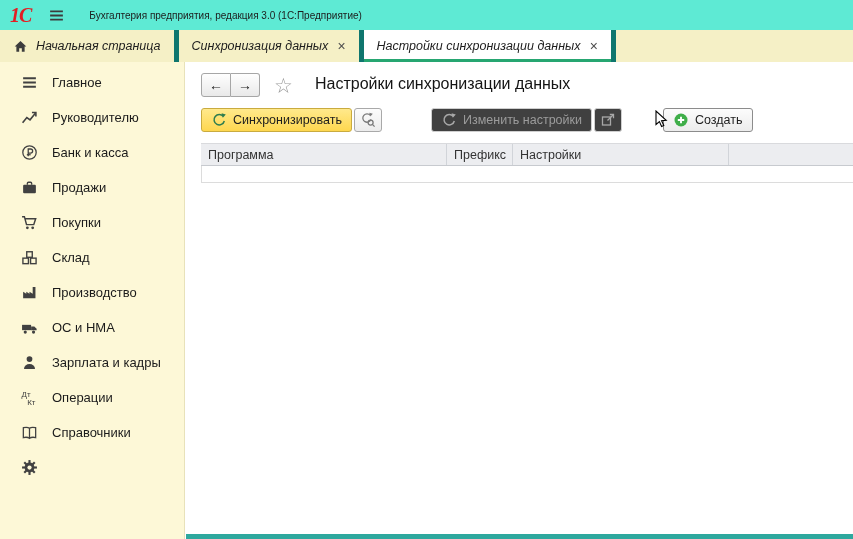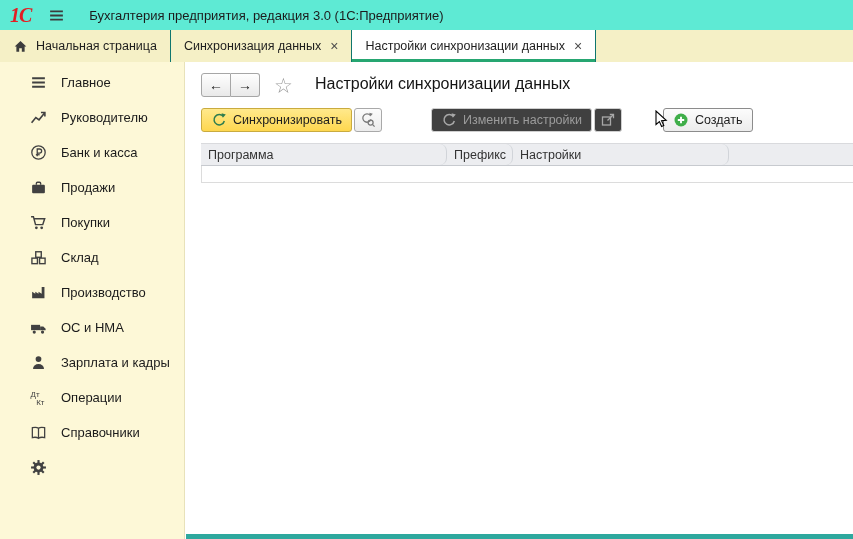--- a/index.html
+++ b/index.html
@@ -12,43 +12,43 @@
   .titlebar{
     position:absolute;top:0;left:0;right:0;height:30px;
     background:#5eead4;display:flex;align-items:center;padding-left:10px;
   }
   .logo-1c{
     font-family:"Liberation Serif","DejaVu Serif",serif;
     font-style:italic;font-weight:bold;font-size:20px;color:#e31e24;
     letter-spacing:-1px;margin-right:14px;
   }
   .main-menu-btn{width:22px;height:22px;display:flex;align-items:center;justify-content:center;cursor:pointer;}
-  .window-title{font-size:13px;color:#1c1c1c;margin-left:22px;}
+  .window-title{font-size:10px;color:#1c1c1c;margin-left:22px;}
   
   .tabbar{
     position:absolute;top:30px;left:0;right:0;height:32px;
     background:#f5f0c6;display:flex;align-items:stretch;
   }
   .tab{
     display:flex;align-items:center;padding:0 13px;font-size:12.5px;color:#1d1d1d;
-    border-right:1px solid #0f766e;position:relative;cursor:pointer;white-space:nowrap;
+    border-right:5px solid #0f766e;position:relative;cursor:pointer;white-space:nowrap;font-style:italic;
   }
   .tab .homeicon{margin-right:8px;display:flex;}
   .tab .close{margin-left:9px;color:#4d4d4d;font-size:14px;line-height:1;cursor:pointer;}
   .tab.active{background:#ffffff;}
   .tab.active::after{
     content:"";position:absolute;left:0;right:0;bottom:0;height:3px;background:#26a671;
   }
   
   .sidebar{
     position:absolute;top:62px;left:0;width:185px;bottom:0;
     background:#fdf8d7;border-right:1px solid #e8e2ba;padding-top:3px;box-sizing:border-box;
   }
   .side-item{
-    height:35px;display:flex;align-items:center;padding-left:30px;gap:14px;
+    height:35px;display:flex;align-items:center;padding-left:21px;gap:14px;
     font-size:13px;color:#1b1b1b;cursor:pointer;
   }
   .side-item svg{width:17px;height:17px;flex:none;}
   
   .content{position:absolute;top:62px;left:186px;right:0;bottom:0;background:#fff;}
   .nav-row{position:absolute;top:11px;left:15px;display:flex;align-items:center;}
   .nav-btn{
     width:28px;height:22px;border:1px solid #a6a6a6;background:linear-gradient(#fefefe,#e9e9e9);
     display:flex;align-items:center;justify-content:center;font-size:14px;color:#1a1a1a;cursor:pointer;
   }
@@ -68,21 +68,21 @@
   .btn.iconic{padding:0 5px;}
   .btn.disabled{color:#9c9c9c;background:#404040;border-color:#cfcfcf;cursor:default;justify-content:space-between;}
   .btn.create{border-color:#8c8c8c;}
   .gap2{width:2px;}.gap49{width:49px;}.gap41{width:41px;}
   
   .table-head{
     position:absolute;top:81px;left:15px;right:0;height:23px;display:flex;
     background:#ecedf0;border-top:1px solid #d9dadd;border-bottom:1px solid #c7cacF;
     font-size:12.5px;color:#333;box-sizing:border-box;overflow:hidden;
   }
-  .th{display:flex;align-items:center;padding:0 7px;border-right:1px solid #d1d4d9;box-sizing:border-box;white-space:nowrap;overflow:hidden;border-radius:7px;}
+  .th{display:flex;align-items:center;padding:0 7px;border-right:1px solid #d1d4d9;box-sizing:border-box;white-space:nowrap;overflow:hidden;}
   .th.c0{width:246px;}.th.c1{width:66px;}.th.c2{width:216px;}.th.c3{flex:1;border-right:none;}
   .empty-row{
     position:absolute;top:104px;left:15px;right:0;height:16px;
     border-bottom:1px solid #dcdcdc;border-left:1px solid #dcdcdc;
   }
   .bottom-strip{position:absolute;left:0;right:0;bottom:0;height:5px;background:#2ea89e;}
   
   .cursor{position:absolute;left:652px;top:110px;z-index:50;pointer-events:none;}
 </style>
 </head>

